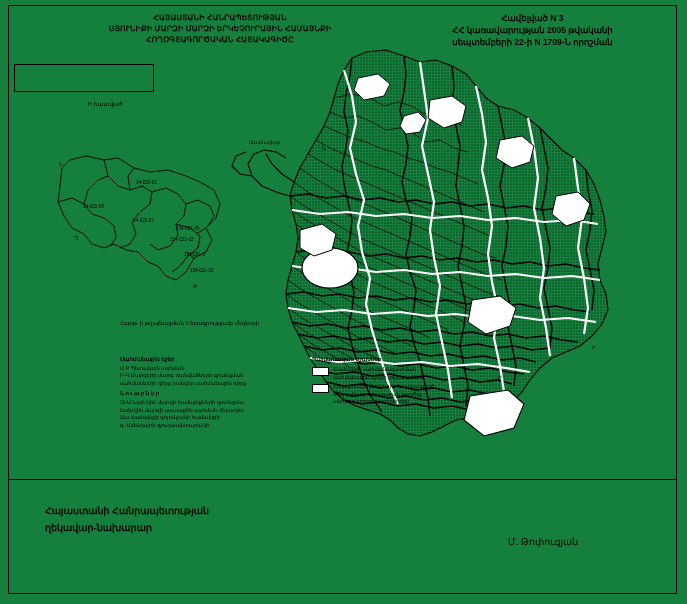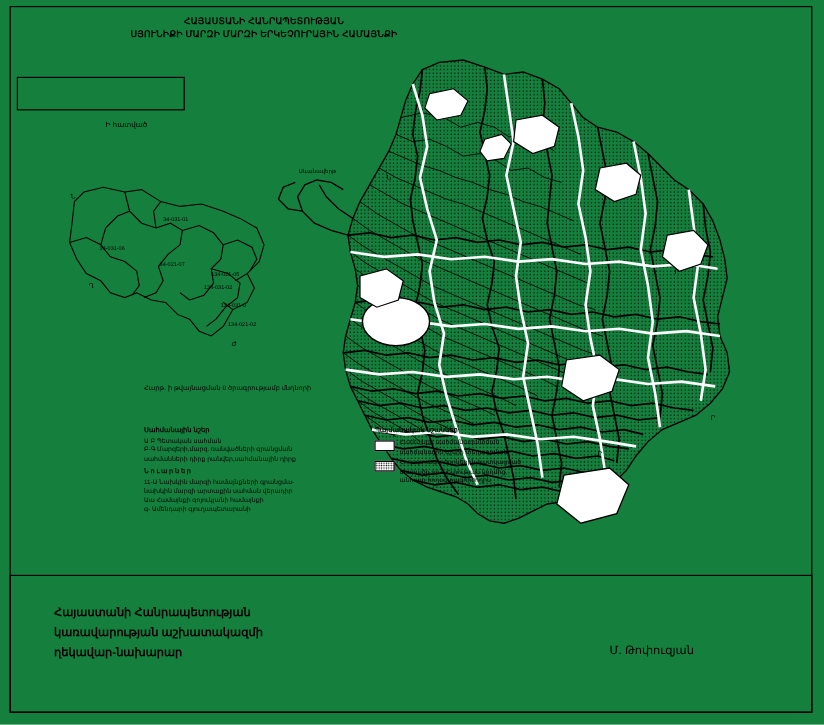--- a/index.html
+++ b/index.html
@@ -173,22 +173,28 @@
 </head>
 <body>
 
 <div id="page">
 
   <div class="frame"></div>
 
   <div class="hdr-left">
     <div>ՀԱՅԱՍՏԱՆԻ ՀԱՆՐԱՊԵՏՈՒԹՅԱՆ</div>
     <div>ՍՅՈՒՆԻՔԻ ՄԱՐԶԻ  ՄԱՐԶԻ ԵՐԿԵՉՈՒՐԱՅԻՆ ՀԱՄԱՅՆՔԻ</div>
-  </div>
-
+    <div>ՀՈՂՕԳՏԱԳՈՐԾԱԿԱՆ ՀԱՏԱԿԱԳԻԾԸ</div>
+  </div>
+
+  <div class="hdr-right">
+    <div>Հավելված N 3</div>
+    <div>ՀՀ կառավարության 2005 թվականի</div>
+    <div>սեպտեմբերի 22-ի N 1709-Ն որոշման</div>
+  </div>
 
   <div class="box-topleft"></div>
   <div class="label-small" style="left:88px; top:100px;">Ի հատված</div>
 
   <div class="map-wrap">
     <svg width="687" height="604" viewBox="0 0 687 604" xmlns="http://www.w3.org/2000/svg">
       <defs>
         <pattern id="dots" width="3" height="3" patternUnits="userSpaceOnUse">
           <circle cx="1" cy="1" r="0.55" fill="#000"></circle>
         </pattern>
@@ -364,18 +370,17 @@
       <span class="swatch dotted"></span>
       <span class="swatch-text" style="white-space:pre-line;">Հողօգտագործողներին հատկացված
 տարածք,որ պետության կողմից,
 անհատ հողօգտագործողին</span>
     </div>
   </div>
 
   <div class="footer-box"></div>
   <div class="footer-left">
     <div>Հայաստանի Հանրապետության</div>
-    <div>կառավարության աշխատակազմի</div>
     <div>ղեկավար-նախարար</div>
   </div>
   <div class="footer-right">Մ. Թոփուզյան</div>
 
 </div>
 
 </body></html>

